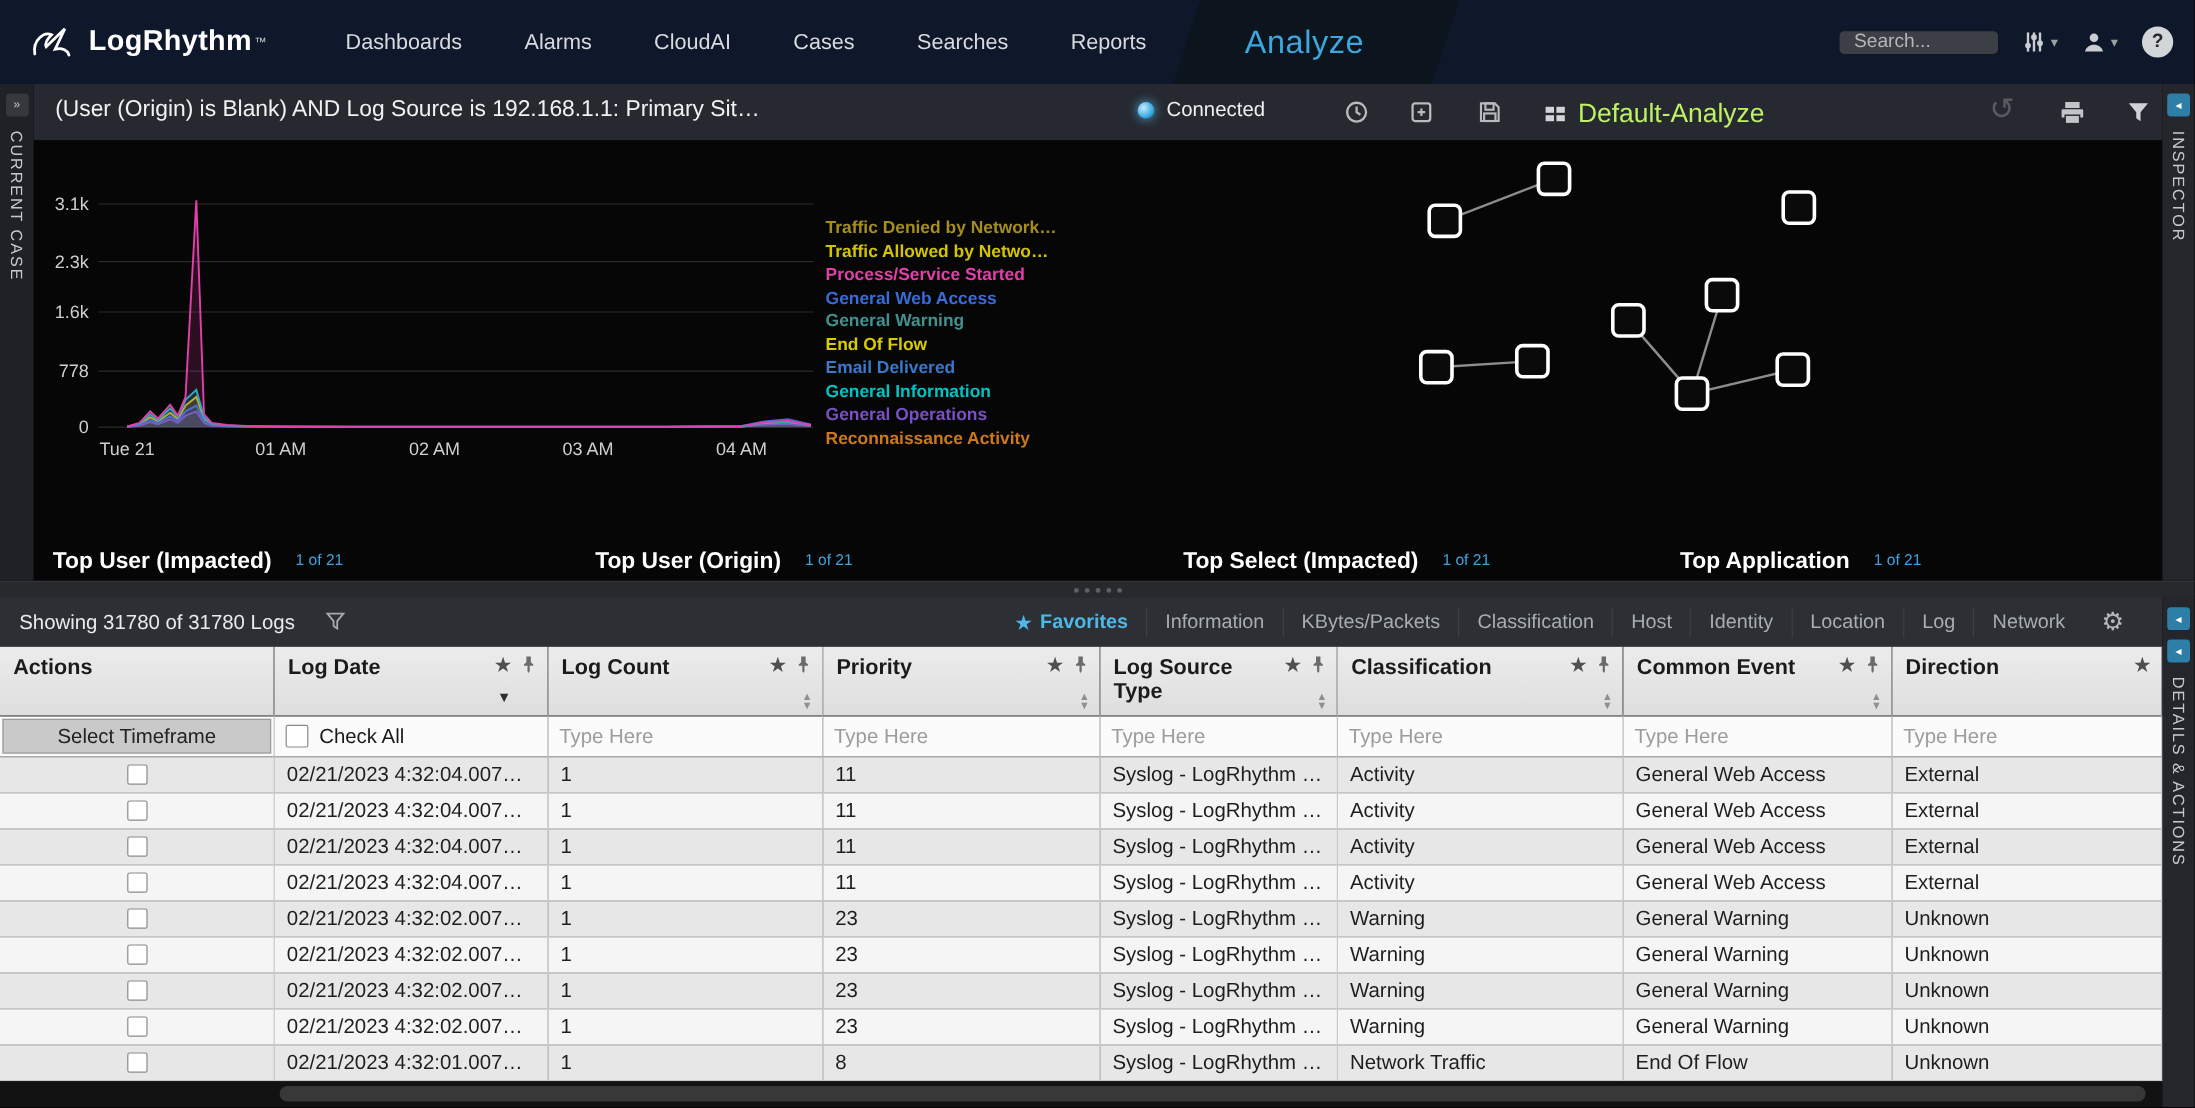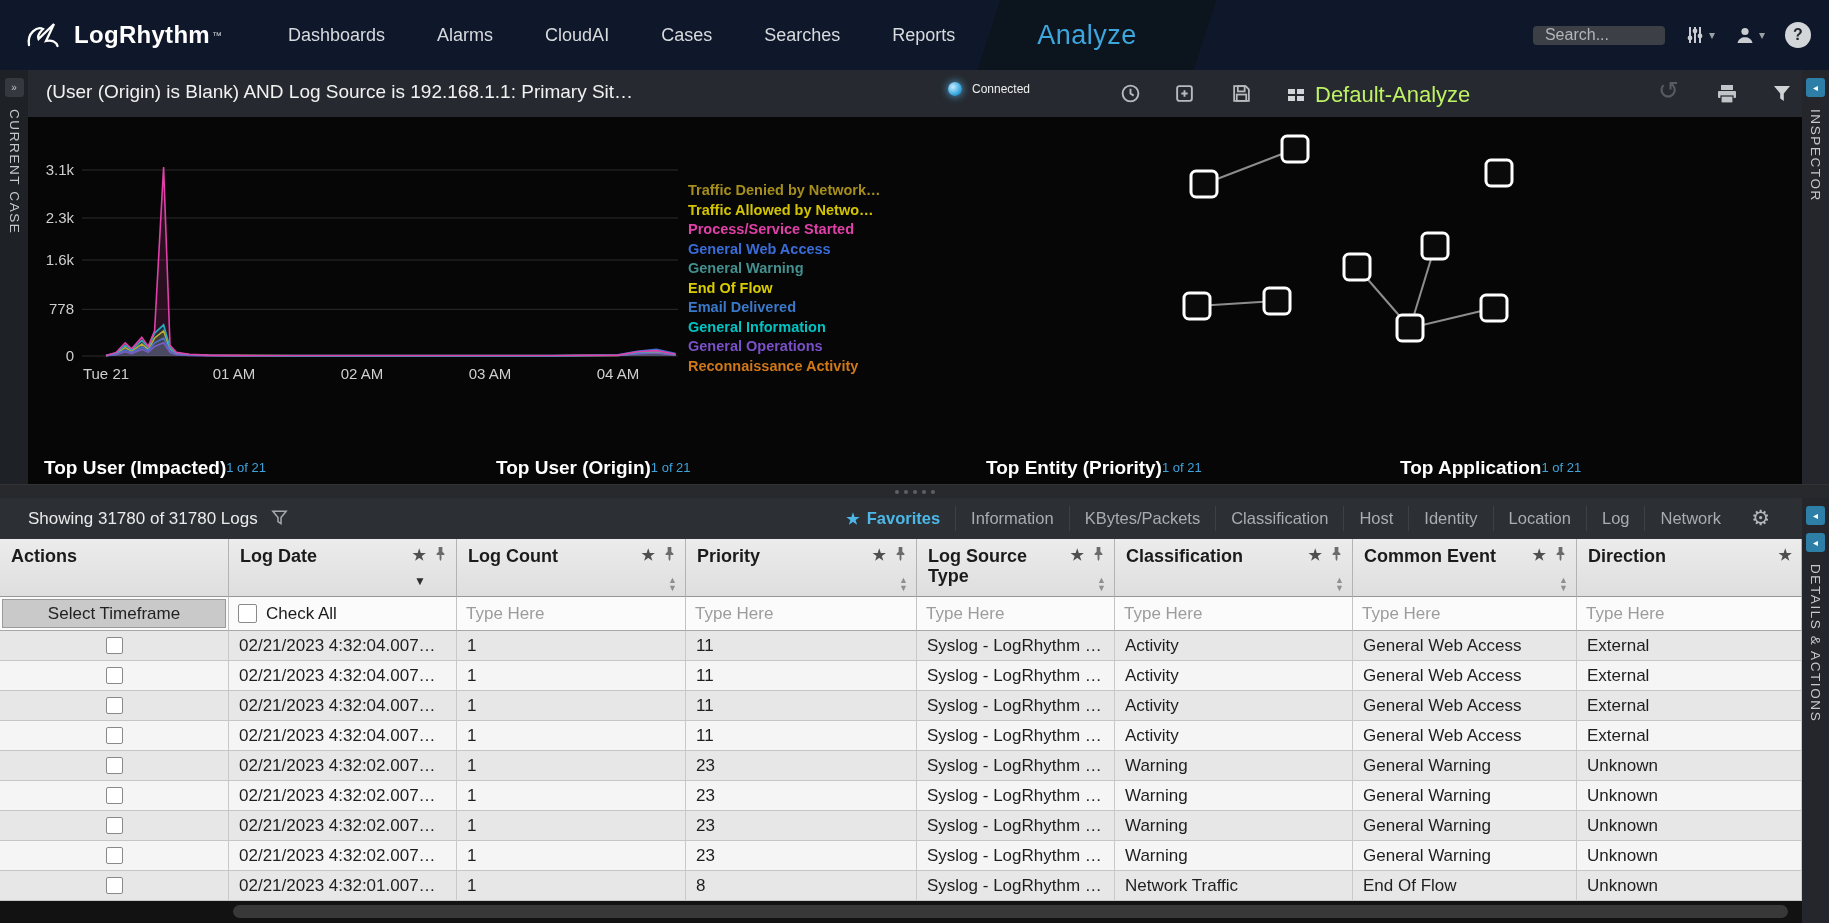--- a/index.html
+++ b/index.html
@@ -36,44 +36,44 @@
   .strip-btn.blue{background:#2d7fa8;}
   .strip-btn.dark{background:#35383e;color:#c9c9c9;}
 
   
   #toolbar{position:absolute;left:28px;top:70px;width:1774px;height:47px;background:#26292f;}
   #vtitle{position:absolute;left:18px;top:11px;color:#f1f1f1;font-size:19px;max-width:880px;white-space:nowrap;overflow:hidden;}
   #connected{position:absolute;left:920px;top:12px;display:flex;align-items:center;gap:10px;}
   #conn-dot{width:14px;height:14px;border-radius:50%;
             background:radial-gradient(circle at 35% 35%,#c6ecff,#38a8e0 60%,#17638f);
             box-shadow:0 0 9px rgba(90,195,255,.85);}
-  #connected span{color:#eee;font-size:12px;}
+  #connected span{color:#eee;font-size:17px;}
   .tb-icon{position:absolute;top:13px;cursor:pointer;}
   #layout-sel{position:absolute;left:1258px;top:12px;display:flex;align-items:center;gap:9px;cursor:pointer;}
   #layout-sel span{color:#bef264;font-size:22px;}
   #undo-icon{position:absolute;left:1630px;top:6px;color:#585c61;font-size:25px;cursor:pointer;}
 
   
   #viz{position:absolute;left:28px;top:117px;width:1774px;height:367px;background:#060606;overflow:hidden;}
   #viz svg{position:absolute;left:0;top:0;font-family:"Liberation Sans",sans-serif;}
   #legend{position:absolute;left:660px;top:64px;}
   .legend-item{font-size:14.5px;font-weight:bold;line-height:19.5px;white-space:nowrap;cursor:pointer;}
   #widgets{position:absolute;inset:0;}
   .widget-title{position:absolute;top:340px;white-space:nowrap;}
   .widget-title .wt{color:#fff;font-size:19px;font-weight:bold;}
-  .widget-title .wm{color:#3fa3dc;font-size:13px;margin-left:0;vertical-align:2px;cursor:pointer;}
+  .widget-title .wm{color:#3fa3dc;font-size:13px;margin-left:20px;vertical-align:2px;cursor:pointer;}
 
   
   #divider{position:absolute;left:0;top:484px;width:1829px;height:14px;background:#27292d;border-top:1px solid #333;
            display:flex;align-items:center;justify-content:center;gap:5px;cursor:row-resize;}
   #divider i{width:4px;height:4px;border-radius:50%;background:#5d6065;}
 
   
   #gridbar{position:absolute;left:0;top:498px;width:1802px;height:41px;background:#2c2f34;display:flex;align-items:center;}
-  #grid-status{color:#eaeaea;font-size:17px;margin-left:28px;white-space:nowrap;}
+  #grid-status{color:#eaeaea;font-size:17px;margin-left:16px;white-space:nowrap;}
   #gridbar-funnel{position:absolute;left:270px;top:10px;cursor:pointer;}
   #grid-tabs{position:absolute;right:66px;top:0;height:41px;display:flex;align-items:center;}
   .gtab{color:#a8adb2;font-size:16.5px;padding:0 15px;height:25px;display:flex;align-items:center;
         border-left:1px solid #3d4147;cursor:pointer;white-space:nowrap;}
   .gtab:first-child{border-left:none;}
   .gtab.active{color:#4db8e8;font-weight:bold;}
   .tabstar{color:#4db8e8;margin-right:7px;font-size:15px;}
   #gear{position:absolute;right:32px;top:8px;color:#b4b8bc;font-size:21px;cursor:pointer;}
 
   
@@ -271,21 +271,21 @@
         <div class="legend-item" style="color: rgb(68, 144, 143);">General Warning</div>
         <div class="legend-item" style="color: rgb(216, 204, 0);">End Of Flow</div>
         <div class="legend-item" style="color: rgb(58, 120, 200);">Email Delivered</div>
         <div class="legend-item" style="color: rgb(0, 196, 196);">General Information</div>
         <div class="legend-item" style="color: rgb(122, 80, 200);">General Operations</div>
         <div class="legend-item" style="color: rgb(208, 120, 24);">Reconnaissance Activity</div>
       </div>
     <div id="widgets">
         <div class="widget-title" style="left: 16px;"><span class="wt">Top User (Impacted)</span><span class="wm">1 of 21</span></div>
         <div class="widget-title" style="left: 468px;"><span class="wt">Top User (Origin)</span><span class="wm">1 of 21</span></div>
-        <div class="widget-title" style="left: 958px;"><span class="wt">Top Entity (Priority)</span><span class="wm">1 of 21</span></div>
+        <div class="widget-title" style="left: 958px;"><span class="wt">Top Select (Impacted)</span><span class="wm">1 of 21</span></div>
         <div class="widget-title" style="left: 1372px;"><span class="wt">Top Application</span><span class="wm">1 of 21</span></div>
       </div>
   </div>
 
   <div id="divider">
     <i></i>
       <i></i>
       <i></i>
       <i></i>
       <i></i>

